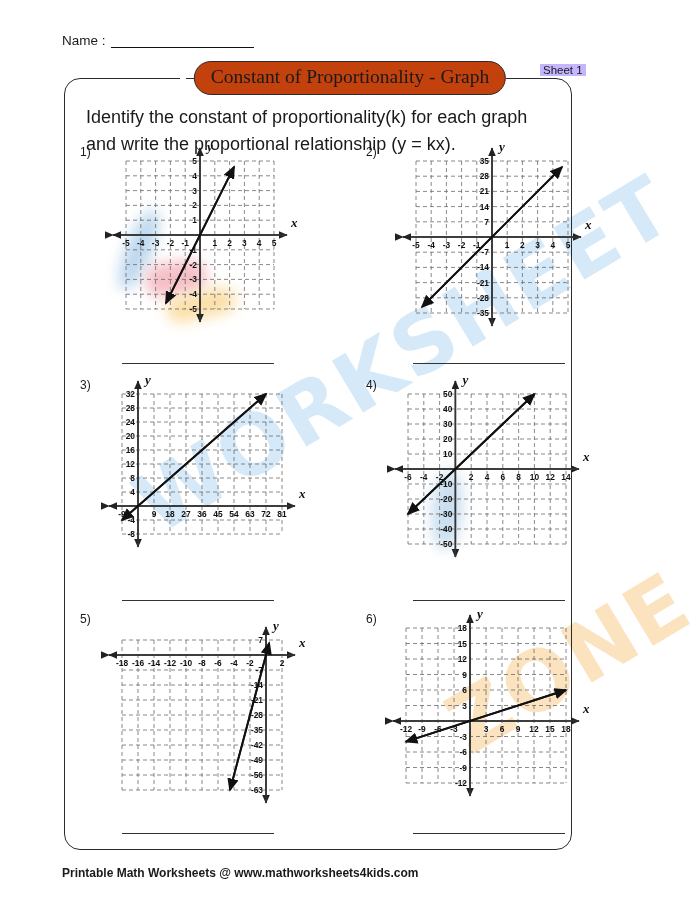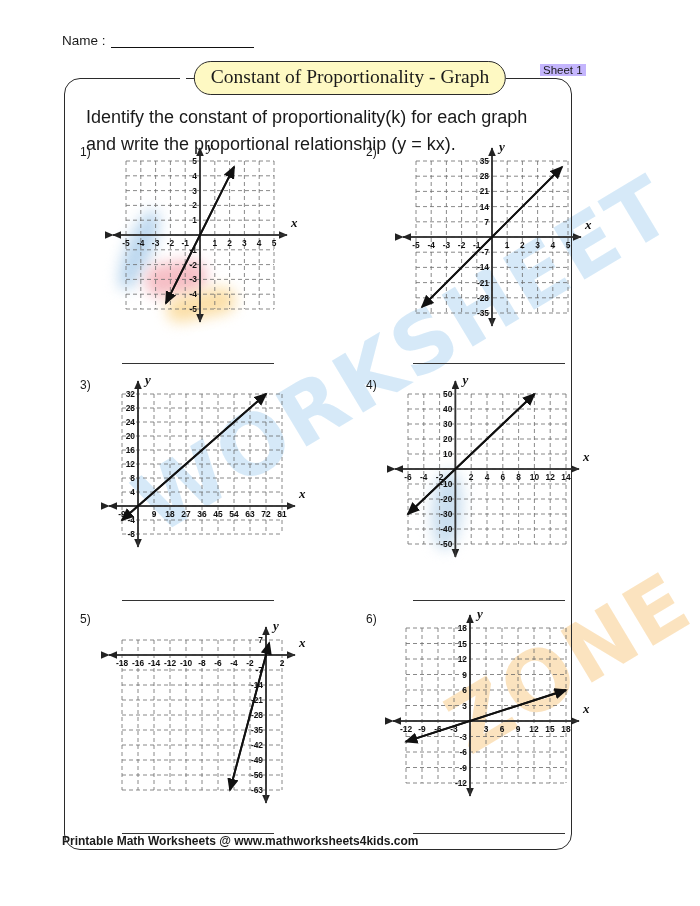--- a/index.html
+++ b/index.html
@@ -59,21 +59,21 @@
     border-radius: 16px;
     z-index: 2;
     background: transparent;
   }
   #title-pill {
     position: absolute; left: 50%; top: 78px;
     transform: translate(-50%, -50%);
     padding: 4px 16px 6px;
     border: 1.3px solid #2b2b2b;
     border-radius: 26px;
-    background: #fef9c3;
+    background: #c2410c;
     font-family: "Liberation Serif", serif;
     font-size: 19.5px;
     white-space: nowrap;
     z-index: 4;
   }
   #sheet-no {
     position: absolute; left: 540px; top: 64px;
     font-size: 11.5px; background: #c4b5fd; padding: 0 3px;
     z-index: 4;
   }
@@ -92,21 +92,21 @@
   }
   .prob-num {
     position: absolute; font-size: 12px;
   }
   .answer-line {
     position: absolute; border-bottom: 1.3px solid #333; z-index: 3;
   }
 
   
   #footer {
-    position: absolute; left: 62px; top: 834px;
+    position: absolute; left: 62px; top: 866px;
     font-size: 12px; z-index: 3; font-weight: 600;
   }
 
   svg { display: block; overflow: visible; }
   .gridline { stroke: #6b6b6b; stroke-width: .8; stroke-dasharray: 4 3; }
   .axis { stroke: #333; stroke-width: 1.5; }
   .plotline { stroke: #111; stroke-width: 1.9; fill: none; }
   .ticklbl { font-family: "Liberation Sans", sans-serif; font-size: 8.4px; fill: #111; font-weight: bold; }
   .axlbl { font-family: "Liberation Serif", serif; font-style: italic; font-size: 13px; fill: #111; font-weight: bold; }
 </style>

